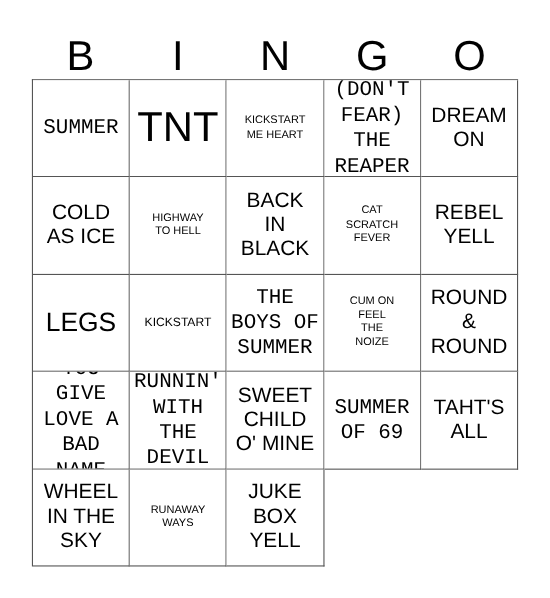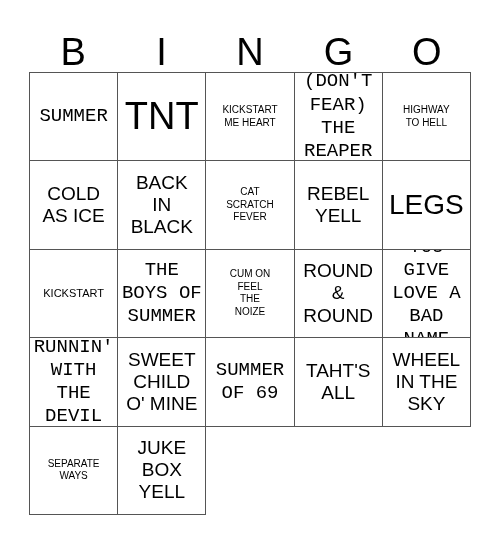--- a/index.html
+++ b/index.html
@@ -79,21 +79,21 @@
     width: 100%;
     text-align: center;
     line-height: 1.17;
     color: #000000;
     word-wrap: break-word;
     white-space: pre-line;
   }
 
   
   .fs-xxl .cell-text { font-size: 38px; line-height: 1.05; }
-  .fs-xl  .cell-text { font-size: 28px; line-height: 1.05; }
+  .fs-xl  .cell-text { font-size: 24px; line-height: 1.05; }
   .fs-md  .cell-text { font-size: 19px; line-height: 1.16; }
   .fs-sm  .cell-text { font-size: 19px; line-height: 1.22; font-family: Liberation Mono, monospace; }
   .fs-xs  .cell-text { font-size: 10px; line-height: 1.25; }
   .fs-xxs .cell-text { font-size: 11px; line-height: 1.28; }
 </style>
 </head>
 <body>
 
 <div id="bingo-card">
 
@@ -125,27 +125,31 @@
       <div class="cell fs-xs">
         <span class="cell-text">KICKSTART
 ME HEART</span>
       </div>
       <div class="cell fs-sm">
         <span class="cell-text">(DON'T
 FEAR)
 THE
 REAPER</span>
       </div>
+      <div class="cell fs-md">
+        <span class="cell-text">DREAM
+ON</span>
+      </div>
+      <div class="cell fs-md">
+        <span class="cell-text">COLD
+AS ICE</span>
+      </div>
       <div class="cell fs-xs">
         <span class="cell-text">HIGHWAY
 TO HELL</span>
-      </div>
-      <div class="cell fs-md">
-        <span class="cell-text">COLD
-AS ICE</span>
       </div>
       <div class="cell fs-md">
         <span class="cell-text">BACK
 IN
 BLACK</span>
       </div>
       <div class="cell fs-xs">
         <span class="cell-text">CAT
 SCRATCH
 FEVER</span>
@@ -200,21 +204,21 @@
       <div class="cell fs-md">
         <span class="cell-text">TAHT'S
 ALL</span>
       </div>
       <div class="cell fs-md">
         <span class="cell-text">WHEEL
 IN THE
 SKY</span>
       </div>
       <div class="cell fs-xs">
-        <span class="cell-text">SEPARATE
+        <span class="cell-text">RUNAWAY
 WAYS</span>
       </div>
       <div class="cell fs-md">
         <span class="cell-text">JUKE
 BOX
 YELL</span>
       </div>
     </div>
 
 </div>

